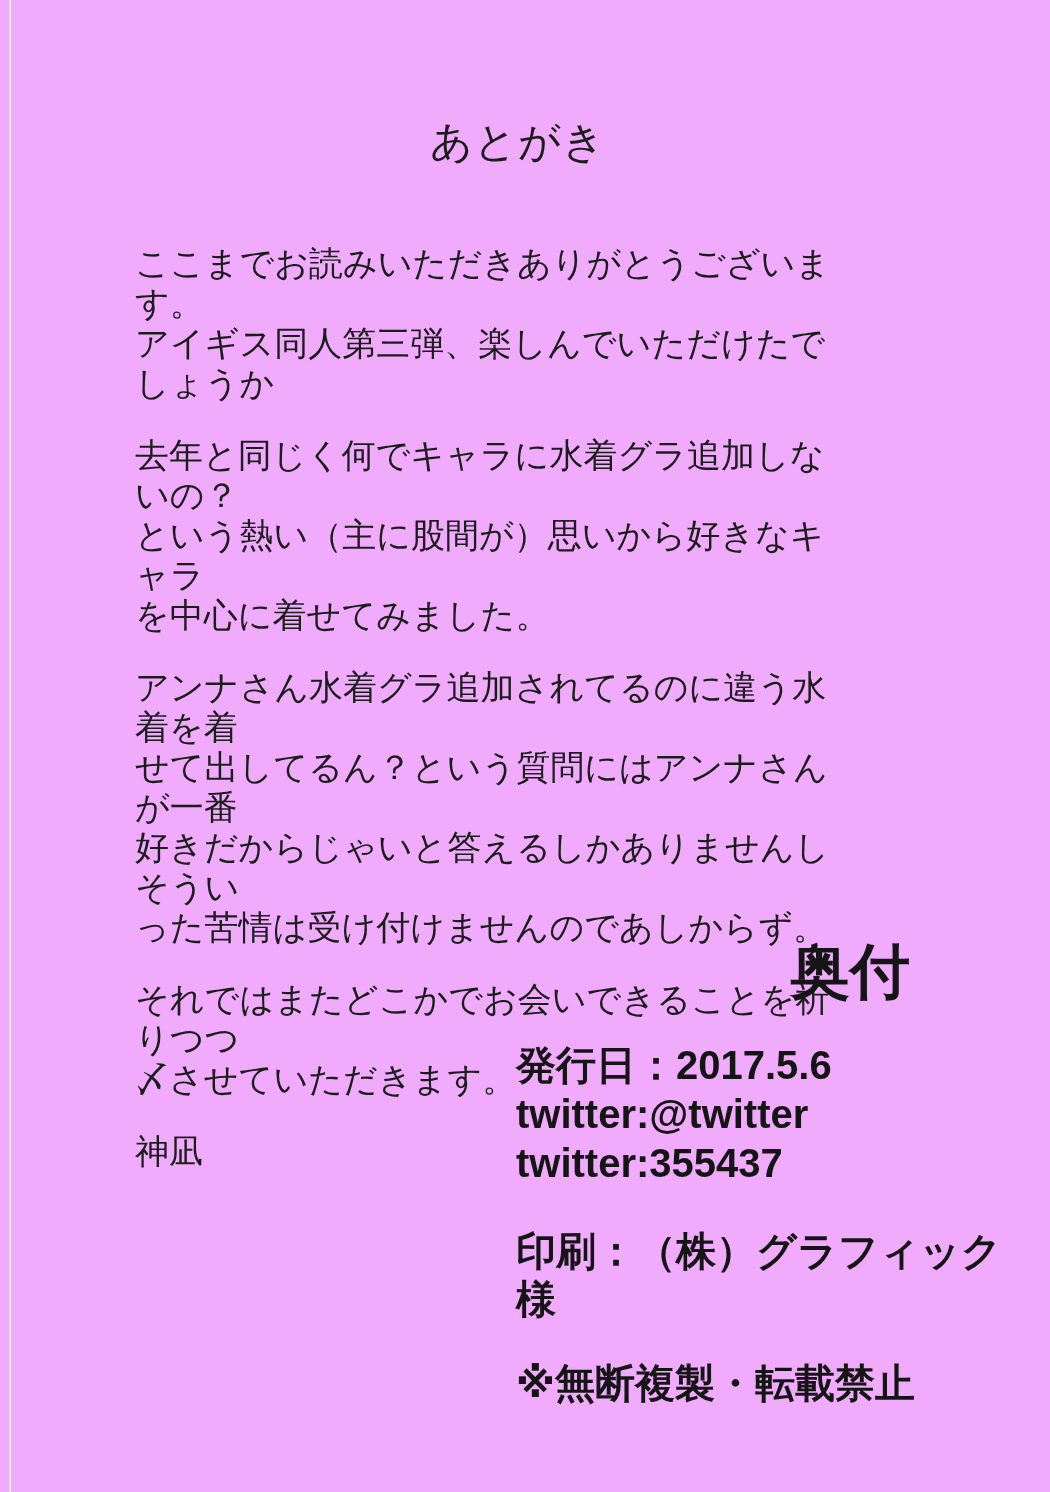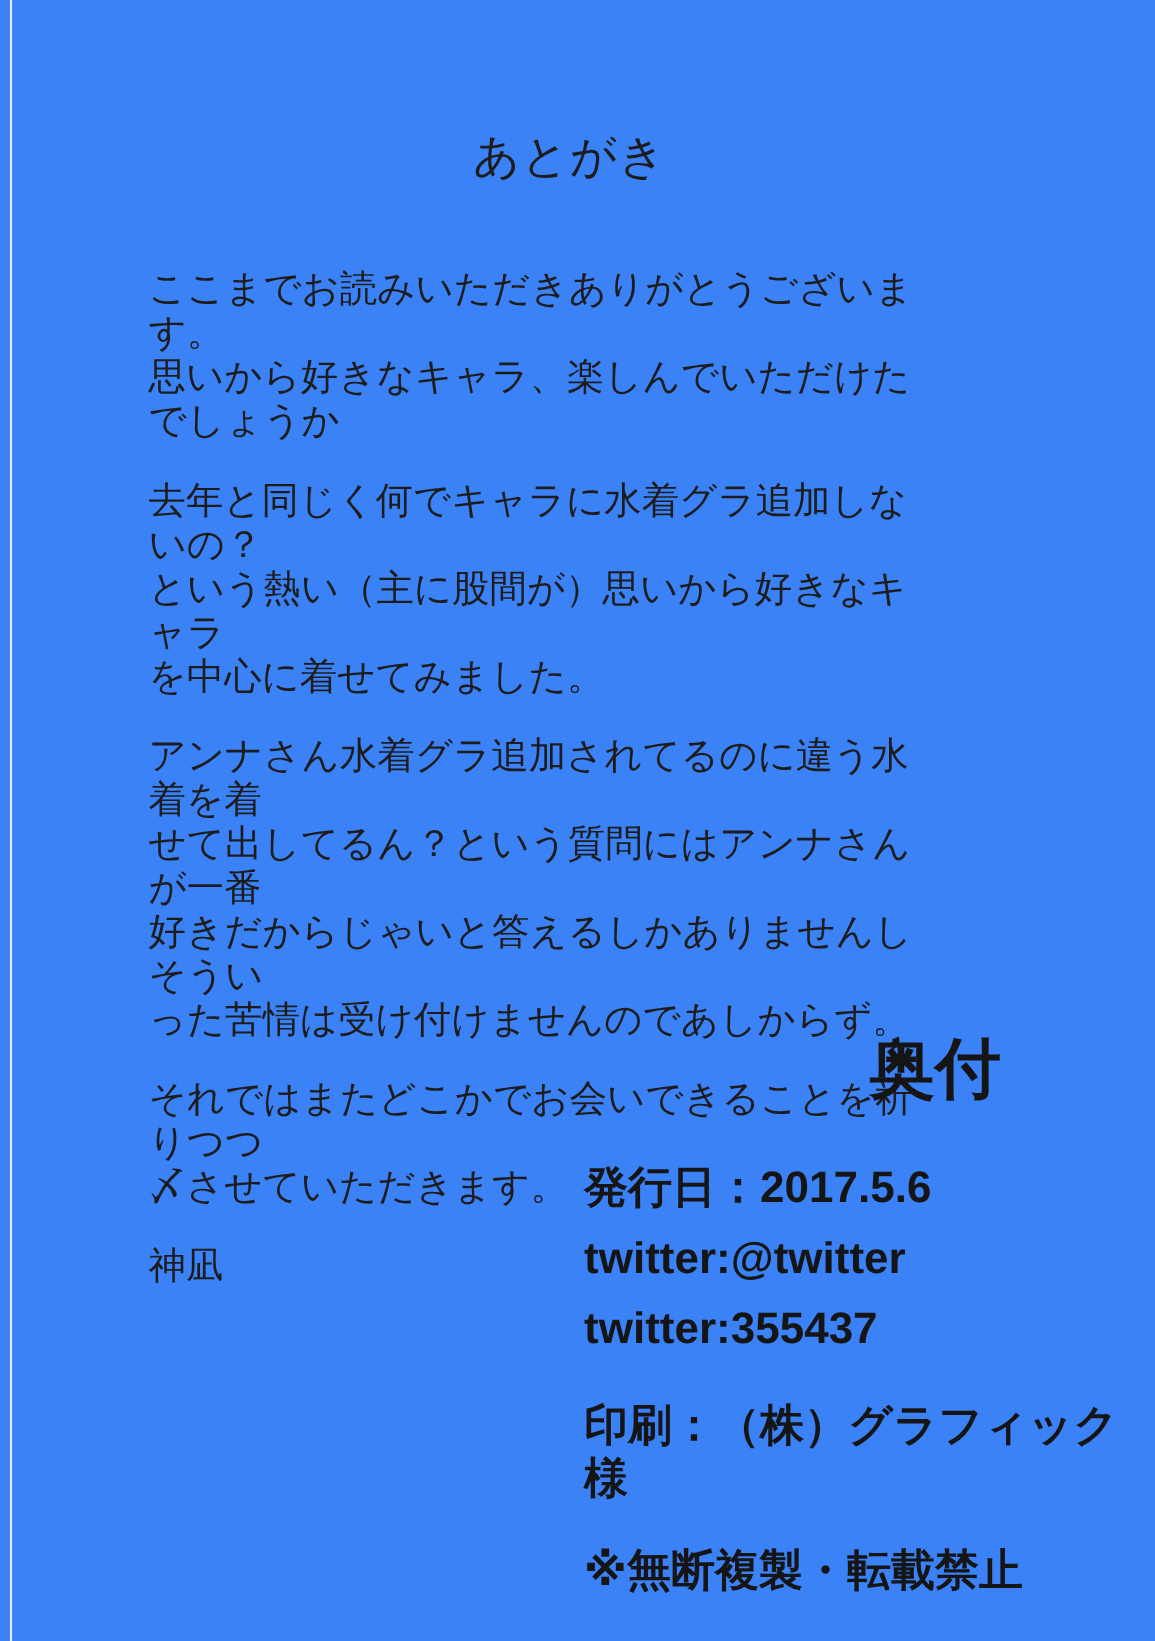--- a/index.html
+++ b/index.html
@@ -4,21 +4,21 @@
 <style>
   html, body {
     margin: 0;
     padding: 0;
     background: #ffffff;
   }
   .page {
     position: relative;
     width: 1050px;
     height: 1492px;
-    background: #3b82f6;
+    background: #f0abfc;
     overflow: hidden;
     font-family: "Liberation Sans", "DejaVu Sans", sans-serif;
     color: #1e1e1e;
   }
   .scan-edge-line {
     position: absolute;
     left: 9px;
     top: 0;
     width: 2px;
     height: 100%;
@@ -65,42 +65,42 @@
   .colophon-block {
     position: absolute;
     top: 1040px;
     left: 515px;
     font-size: 40px;
     line-height: 48px;
     font-weight: bold;
     color: #151515;
   }
   .colophon-block .c-line {
-    margin: 16px;
+    margin: 1px;
     white-space: pre-line;
   }
   .printer-line {
     margin-top: 40px !important;
   }
   .notice-line {
     margin-top: 36px !important;
   }
 </style>
 </head>
 <body>
 
 <div class="page">
 
   <div class="scan-edge-line"></div>
 
   <div class="afterword-title">あとがき</div>
 
   <div class="afterword-body">
     <p class="para">ここまでお読みいただきありがとうございます。
-思いから好きなキャラ、楽しんでいただけたでしょうか</p>
+アイギス同人第三弾、楽しんでいただけたでしょうか</p>
     <p class="para">去年と同じく何でキャラに水着グラ追加しないの？
 という熱い（主に股間が）思いから好きなキャラ
 を中心に着せてみました。</p>
     <p class="para">アンナさん水着グラ追加されてるのに違う水着を着
 せて出してるん？という質問にはアンナさんが一番
 好きだからじゃいと答えるしかありませんしそうい
 った苦情は受け付けませんのであしからず。</p>
     <p class="para">それではまたどこかでお会いできることを祈りつつ
 〆させていただきます。</p>
     <p class="para afterword-signature">神凪</p>

